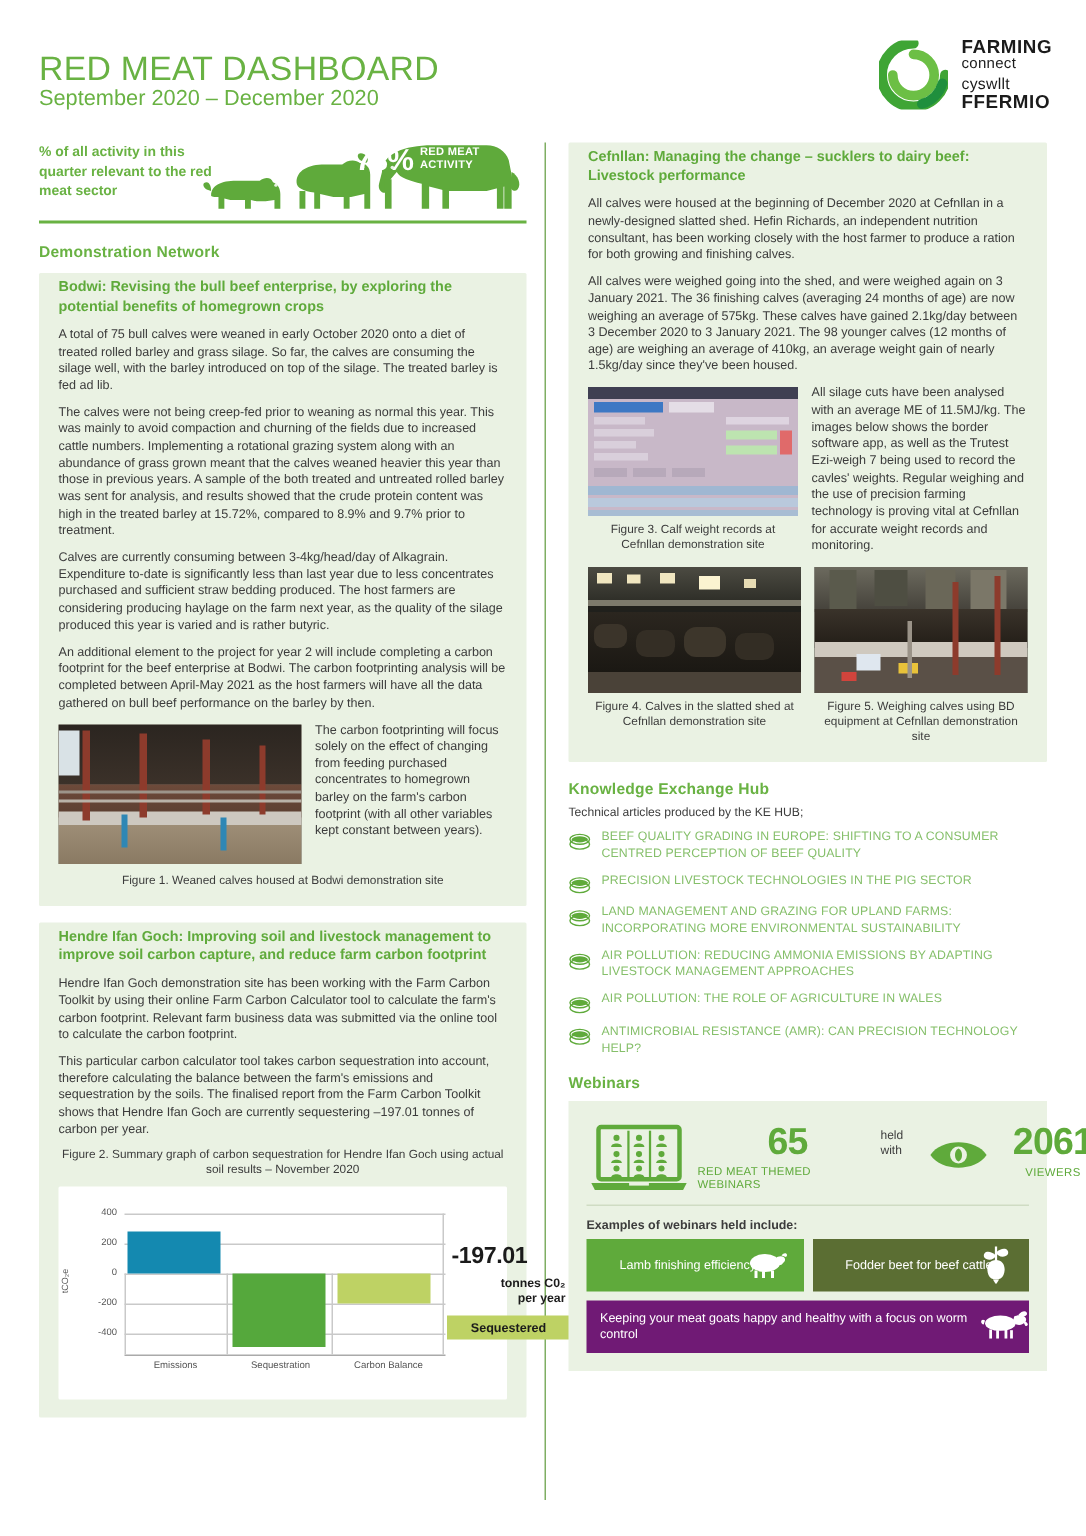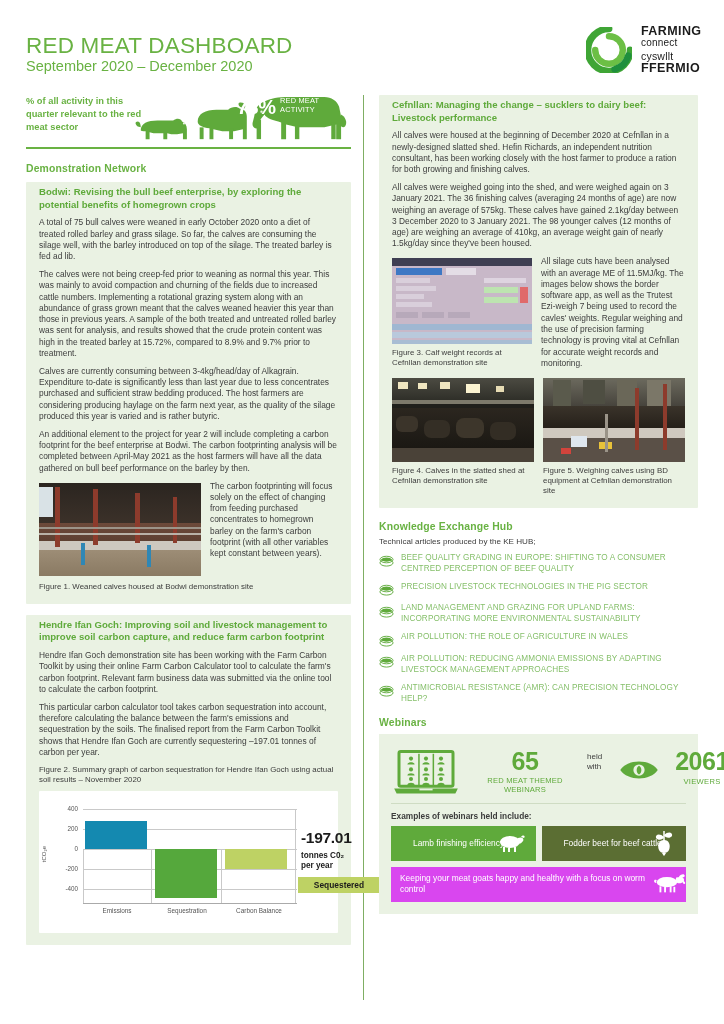--- a/index.html
+++ b/index.html
@@ -18,70 +18,70 @@
   .lt2{font-size:10px;color:#1b1b1b;letter-spacing:.2px;}
   .lt3{font-size:10.5px;color:#1b1b1b;letter-spacing:.2px;margin-top:3px;}
   .lt4{font-size:12.5px;font-weight:bold;color:#1b1b1b;letter-spacing:.4px;}
 
   
   .hero{position:absolute;left:26px;top:92px;width:325px;height:62px;}
   .hero-cap{position:absolute;left:0;top:3px;width:128px;font-size:9.3px;font-weight:bold;color:#69b243;line-height:1.42;}
   .hero-art{position:absolute;left:100px;top:0px;width:225px;height:55px;}
   .hero-rule{position:absolute;left:0;top:55px;width:325px;height:1.6px;background:#69b243;}
   .pct{position:absolute;left:237px;top:96px;font-size:20px;font-weight:bold;color:#fff;letter-spacing:-.5px;}
-  .pct-lbl{position:absolute;left:280px;top:97px;font-size:7.4px;font-weight:normal;color:#fff;line-height:1.18;letter-spacing:.2px;}
+  .pct-lbl{position:absolute;left:280px;top:97px;font-size:7.4px;font-weight:bold;color:#fff;line-height:1.18;letter-spacing:.2px;}
 
   .sec-h{font-size:10.4px;font-weight:bold;color:#69b243;letter-spacing:.15px;}
 
   
   .col-l{position:absolute;left:26px;top:163px;width:325px;}
   .col-r{position:absolute;left:379px;top:95px;width:319px;}
   .divider{position:absolute;left:363px;top:95px;width:1.3px;height:905px;background:#7fae63;}
 
   .card{background:#eaf2e3;border-radius:1px;}
   .card-in{padding:4px 13px 12px 13px;}
   .card-h{font-size:9.6px;font-weight:bold;color:#5faa3b;line-height:1.32;margin:0 0 6px 0;}
   p.body{font-size:8.4px;line-height:1.345;margin:0 0 6.5px 0;color:#3c3c3c;text-align:left;}
   p.body:last-child{margin-bottom:0;}
-  .cap{font-size:7.9px;color:#3c3c3c;line-height:1.28;margin-top:4px;}
+  .cap{font-size:7.9px;color:#3c3c3c;line-height:1.28;margin-top:4px;text-align:center;}
 
   
   .ph{position:relative;overflow:hidden;background:#6b6258;}
   .ph i{position:absolute;display:block;}
 
   .wrapimg{float:left;margin:2px 9px 2px 0;}
   .clearfix::after{content:"";display:block;clear:both;}
 
   
   .chart-card{background:#fff;border-radius:1px;padding:8px 10px 6px 10px;}
   .chart{position:relative;width:285px;height:128px;}
   .gridline{position:absolute;left:34px;width:214px;height:1px;background:#c9c9c9;}
   .ytick{position:absolute;left:0;width:29px;text-align:right;font-size:6.3px;color:#555;}
   .axlabel{position:absolute;left:-13px;top:52px;font-size:6px;color:#555;transform:rotate(-90deg);}
   .bar{position:absolute;}
   .xtick{position:absolute;font-size:6.4px;color:#555;text-align:center;}
   .vdiv{position:absolute;width:1px;background:#c9c9c9;}
   .big-num{position:absolute;left:252px;top:30px;font-size:15.5px;font-weight:bold;color:#1b1b1b;letter-spacing:-.3px;}
-  .big-sub{position:absolute;left:252px;top:52px;width:76px;text-align:left;font-size:8.2px;font-weight:bold;color:#1b1b1b;line-height:1.2;}
+  .big-sub{position:absolute;left:252px;top:52px;width:76px;text-align:right;font-size:8.2px;font-weight:bold;color:#1b1b1b;line-height:1.2;}
   .seq-chip{position:absolute;left:249px;top:78px;width:82px;height:16px;background:#bed264;display:flex;align-items:center;justify-content:center;font-size:8.4px;font-weight:bold;color:#1b1b1b;}
 
   
   .keh{margin-top:13px;}
   .keh-sub{font-size:8.1px;color:#3c3c3c;margin:5px 0 7px 0;}
   .keitem{display:flex;align-items:flex-start;margin-bottom:7px;}
   .keicon{flex:0 0 15px;width:15px;height:14px;margin-right:7px;margin-top:.5px;}
   .ketext{font-size:8.2px;color:#85bf6a;line-height:1.34;letter-spacing:.1px;}
 
   
   .web-h{margin-top:12px;}
   .web-card{margin-top:6px;background:#eaf2e3;padding:11px 12px 12px 12px;}
   .web-top{position:relative;height:56px;}
   .lap{position:absolute;left:2px;top:4px;width:66px;height:48px;}
   .n65{position:absolute;left:88px;top:2px;width:92px;text-align:center;font-size:25px;font-weight:bold;color:#5faa3b;letter-spacing:-.5px;}
-  .n65l{position:absolute;left:74px;top:31px;width:120px;text-align:center;font-size:7.6px;color:#5faa3b;line-height:1.22;letter-spacing:.2px;}
+  .n65l{position:absolute;left:74px;top:31px;width:120px;font-size:7.6px;color:#5faa3b;line-height:1.22;letter-spacing:.2px;}
   .heldw{position:absolute;left:196px;top:7px;font-size:8px;color:#3c3c3c;line-height:1.25;}
   .eye{position:absolute;left:228px;top:12px;width:40px;height:26px;}
   .n2061{position:absolute;left:268px;top:2px;width:86px;text-align:center;font-size:25px;font-weight:bold;color:#5faa3b;letter-spacing:-.5px;}
   .n2061l{position:absolute;left:268px;top:32px;width:86px;text-align:center;font-size:7.6px;color:#5faa3b;letter-spacing:.3px;}
   .web-rule{height:1px;background:#cfdcc3;margin:2px 0 7px 0;}
   .web-eg{font-size:8.3px;color:#3c3c3c;margin-bottom:5px;font-weight:bold;}
   .wrow{display:flex;gap:6px;margin-bottom:6px;}
   .wtile{position:relative;height:35px;flex:1;display:flex;align-items:center;}
   .wtile span{font-size:8.4px;color:#fff;line-height:1.28;padding-left:22px;max-width:72%;}
   .wtile .wicon{position:absolute;right:10px;top:50%;transform:translateY(-50%);}
@@ -333,29 +333,29 @@
           <path d="M4 14 C8 8 24 8 28 14 C24 20 8 20 4 14 Z" fill="#5faa3b"></path>
         </svg>
         <div class="ketext">LAND MANAGEMENT AND GRAZING FOR UPLAND FARMS: INCORPORATING MORE ENVIRONMENTAL SUSTAINABILITY</div>
       </div>
       <div class="keitem">
         <svg class="keicon" viewBox="0 0 32 30">
           <ellipse cx="16" cy="21" rx="14" ry="7" fill="none" stroke="#5faa3b" stroke-width="2"></ellipse>
           <ellipse cx="16" cy="14" rx="14" ry="7" fill="none" stroke="#5faa3b" stroke-width="2"></ellipse>
           <path d="M4 14 C8 8 24 8 28 14 C24 20 8 20 4 14 Z" fill="#5faa3b"></path>
         </svg>
+        <div class="ketext">AIR POLLUTION: REDUCING AMMONIA EMISSIONS BY ADAPTING LIVESTOCK MANAGEMENT APPROACHES</div>
+      </div>
+      <div class="keitem">
+        <svg class="keicon" viewBox="0 0 32 30">
+          <ellipse cx="16" cy="21" rx="14" ry="7" fill="none" stroke="#5faa3b" stroke-width="2"></ellipse>
+          <ellipse cx="16" cy="14" rx="14" ry="7" fill="none" stroke="#5faa3b" stroke-width="2"></ellipse>
+          <path d="M4 14 C8 8 24 8 28 14 C24 20 8 20 4 14 Z" fill="#5faa3b"></path>
+        </svg>
         <div class="ketext">AIR POLLUTION: THE ROLE OF AGRICULTURE IN WALES</div>
-      </div>
-      <div class="keitem">
-        <svg class="keicon" viewBox="0 0 32 30">
-          <ellipse cx="16" cy="21" rx="14" ry="7" fill="none" stroke="#5faa3b" stroke-width="2"></ellipse>
-          <ellipse cx="16" cy="14" rx="14" ry="7" fill="none" stroke="#5faa3b" stroke-width="2"></ellipse>
-          <path d="M4 14 C8 8 24 8 28 14 C24 20 8 20 4 14 Z" fill="#5faa3b"></path>
-        </svg>
-        <div class="ketext">AIR POLLUTION: REDUCING AMMONIA EMISSIONS BY ADAPTING LIVESTOCK MANAGEMENT APPROACHES</div>
       </div>
       <div class="keitem">
         <svg class="keicon" viewBox="0 0 32 30">
           <ellipse cx="16" cy="21" rx="14" ry="7" fill="none" stroke="#5faa3b" stroke-width="2"></ellipse>
           <ellipse cx="16" cy="14" rx="14" ry="7" fill="none" stroke="#5faa3b" stroke-width="2"></ellipse>
           <path d="M4 14 C8 8 24 8 28 14 C24 20 8 20 4 14 Z" fill="#5faa3b"></path>
         </svg>
         <div class="ketext">ANTIMICROBIAL RESISTANCE (AMR): CAN PRECISION TECHNOLOGY HELP?</div>
       </div>
     </div>
@@ -438,21 +438,21 @@
                 <path d="M22 20 L22 4"></path>
                 <rect x="20.5" y="2" width="3" height="20"></rect>
                 <path d="M22 10 C30 2 40 4 38 12 C34 18 24 16 22 10 Z"></path>
                 <path d="M22 14 C14 6 4 8 6 16 C10 22 20 20 22 14 Z"></path>
                 <path d="M18 46 C20 50 22 52 22 52 C22 52 24 50 26 46 Z"></path>
               </g>
             </svg>
           </div>
         </div>
 
-        <div class="wfull" style="background:#d946ef;">
+        <div class="wfull" style="background:#701a75;">
           <span>Keeping your meat goats happy and healthy with a focus on worm control</span>
           <svg class="wicon" width="36" height="22" viewBox="0 0 72 44">
             <g fill="#ffffff">
               <ellipse cx="30" cy="18" rx="22" ry="11"></ellipse>
               <path d="M50 8 C62 4 70 10 66 16 C62 22 52 22 48 16 Z"></path>
               <path d="M56 6 C62 -2 70 0 68 6 C64 10 58 10 56 6 Z"></path>
               <path d="M62 14 C70 16 72 22 66 22 Z"></path>
               <rect x="14" y="27" width="4" height="13"></rect>
               <rect x="24" y="28" width="4" height="12"></rect>
               <rect x="36" y="27" width="4" height="13"></rect>

